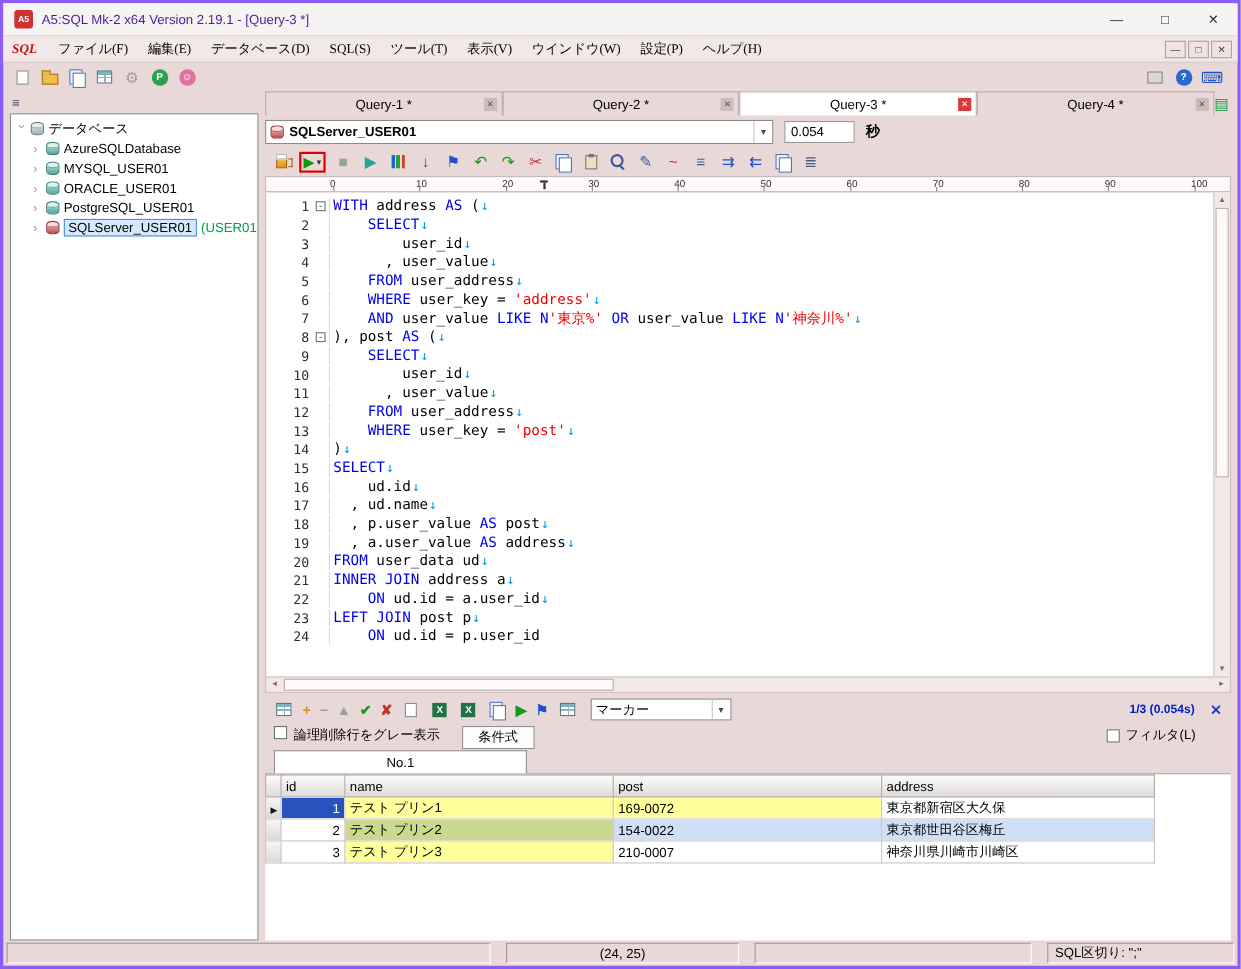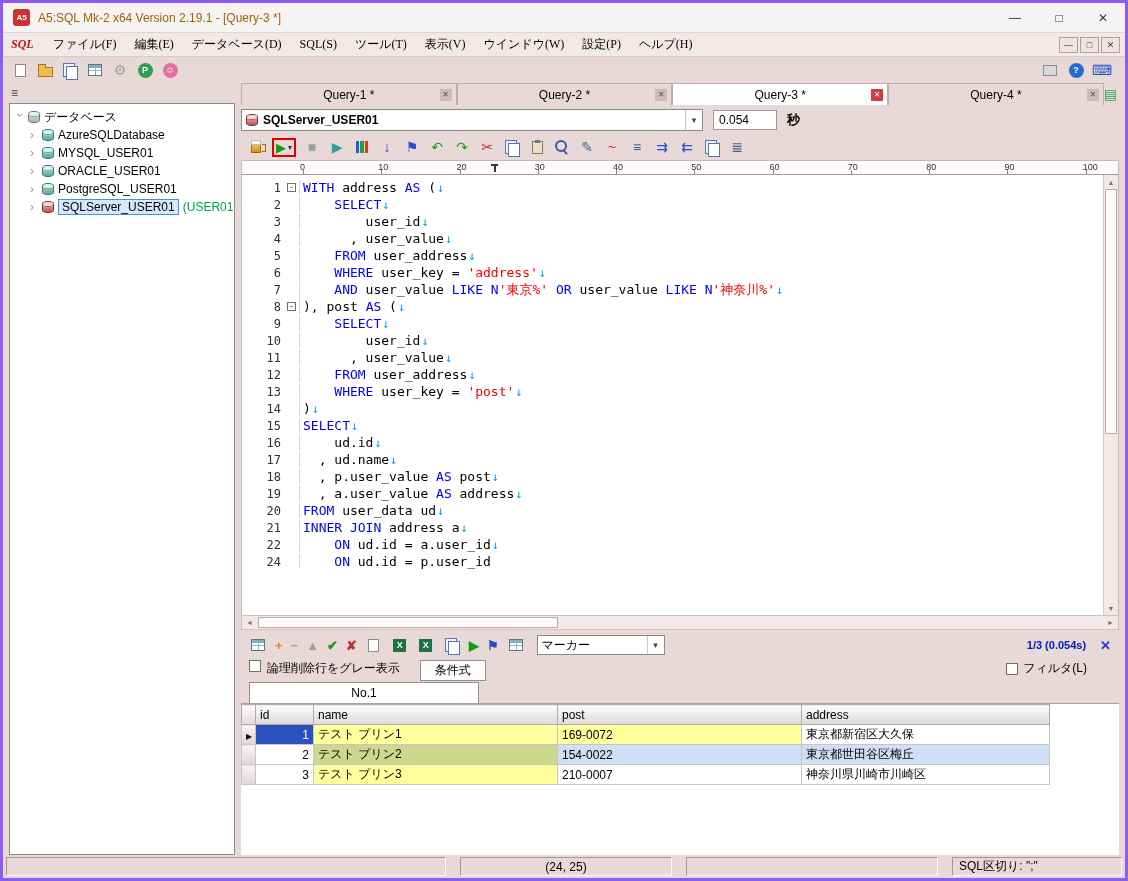--- a/index.html
+++ b/index.html
@@ -8,21 +8,21 @@
 
   .window { width:1128px; height:881px; display:flex; flex-direction:column;
             background:#e9d8d8; border:3px solid #8b5cf6; }
 
   
   .titlebar { height:30px; background:#f6f3f3; display:flex; align-items:center;
               padding-left:10px; border-bottom:1px solid #ddd4d4; flex:none; }
   .appicon { width:17px; height:17px; background:#d03030; border-radius:3px; color:#fff;
              font:bold 8px "Liberation Sans",sans-serif; display:flex; align-items:center;
              justify-content:center; flex:none; }
-  .title-text { margin-left:8px; font-size:12px; color:#a16207;text-align:center; }
+  .title-text { margin-left:8px; font-size:12px; color:#4c1d95;text-align:center; }
   .title-btns { margin-left:auto; display:flex; height:100%; }
   .tb-btn { width:44px; height:100%; display:flex; align-items:center; justify-content:center;
             font-size:12px; color:#333; }
 
   
   .menubar { height:24px; background:#f2e8e8; display:flex; align-items:center;
              border-bottom:1px solid #d9c9c9; flex:none; }
   .menu-logo { color:#cc1111; font:bold italic 12px "Liberation Serif",serif; margin:0 10px 0 8px; }
   .menu-item { padding:3px 9px; font-size:12px;font-family:Liberation Serif, serif; }
   .mdi-btns { margin-left:auto; display:flex; gap:2px; margin-right:5px; }
@@ -549,20 +549,25 @@
               <span class="ln">21</span>
               <span class="fold"></span>
               <span class="code"><span class="tk-k">INNER JOIN</span><span class="tk-t"> address a</span><span class="eol">↓</span></span>
             </div>
             <div class="ed-line">
               <span class="ln">22</span>
               <span class="fold"></span>
               <span class="code"><span class="tk-t">    </span><span class="tk-k">ON</span><span class="tk-t"> ud.id = a.user_id</span><span class="eol">↓</span></span>
             </div>
             <div class="ed-line">
+              <span class="ln">23</span>
+              <span class="fold"></span>
+              <span class="code"><span class="tk-k">LEFT JOIN</span><span class="tk-t"> post p</span><span class="eol">↓</span></span>
+            </div>
+            <div class="ed-line">
               <span class="ln">24</span>
               <span class="fold"></span>
               <span class="code"><span class="tk-t">    </span><span class="tk-k">ON</span><span class="tk-t"> ud.id = p.user_id</span></span>
             </div>
           </div>
         <div class="vscroll">
           <div class="vs-arrow">▲</div>
           <div class="vs-thumb"></div>
           <div class="vs-arrow vs-down">▼</div>
         </div>

